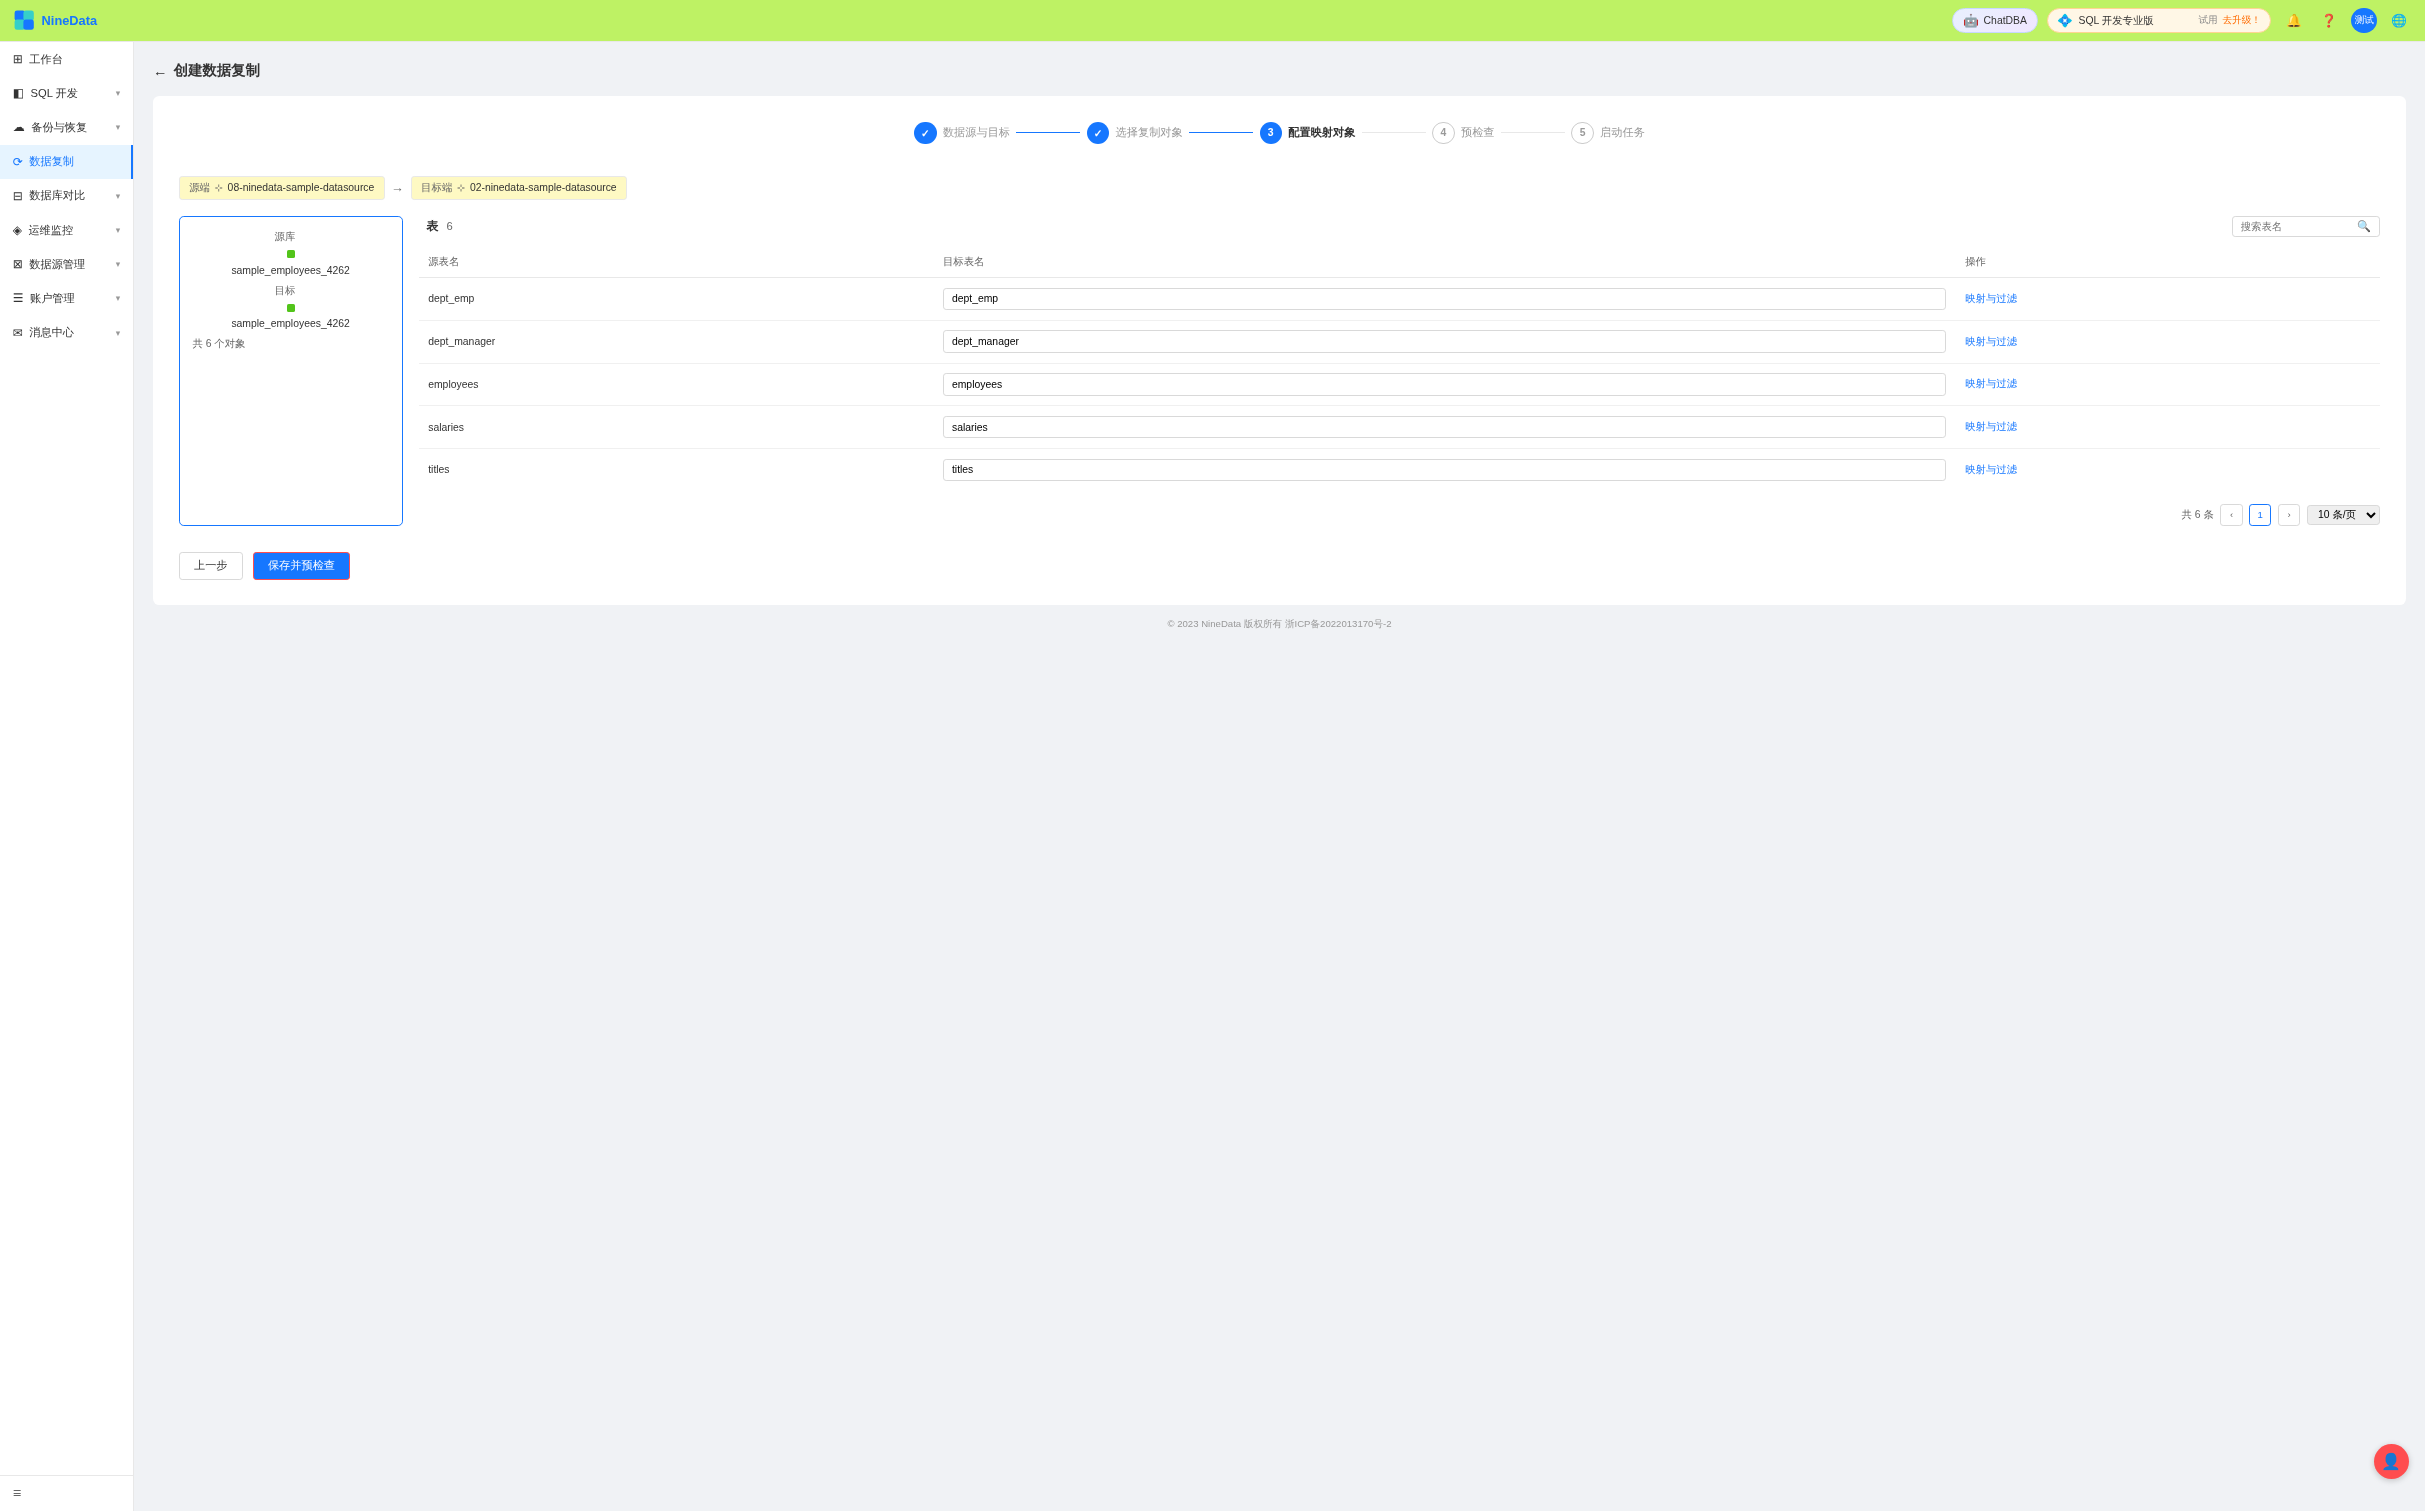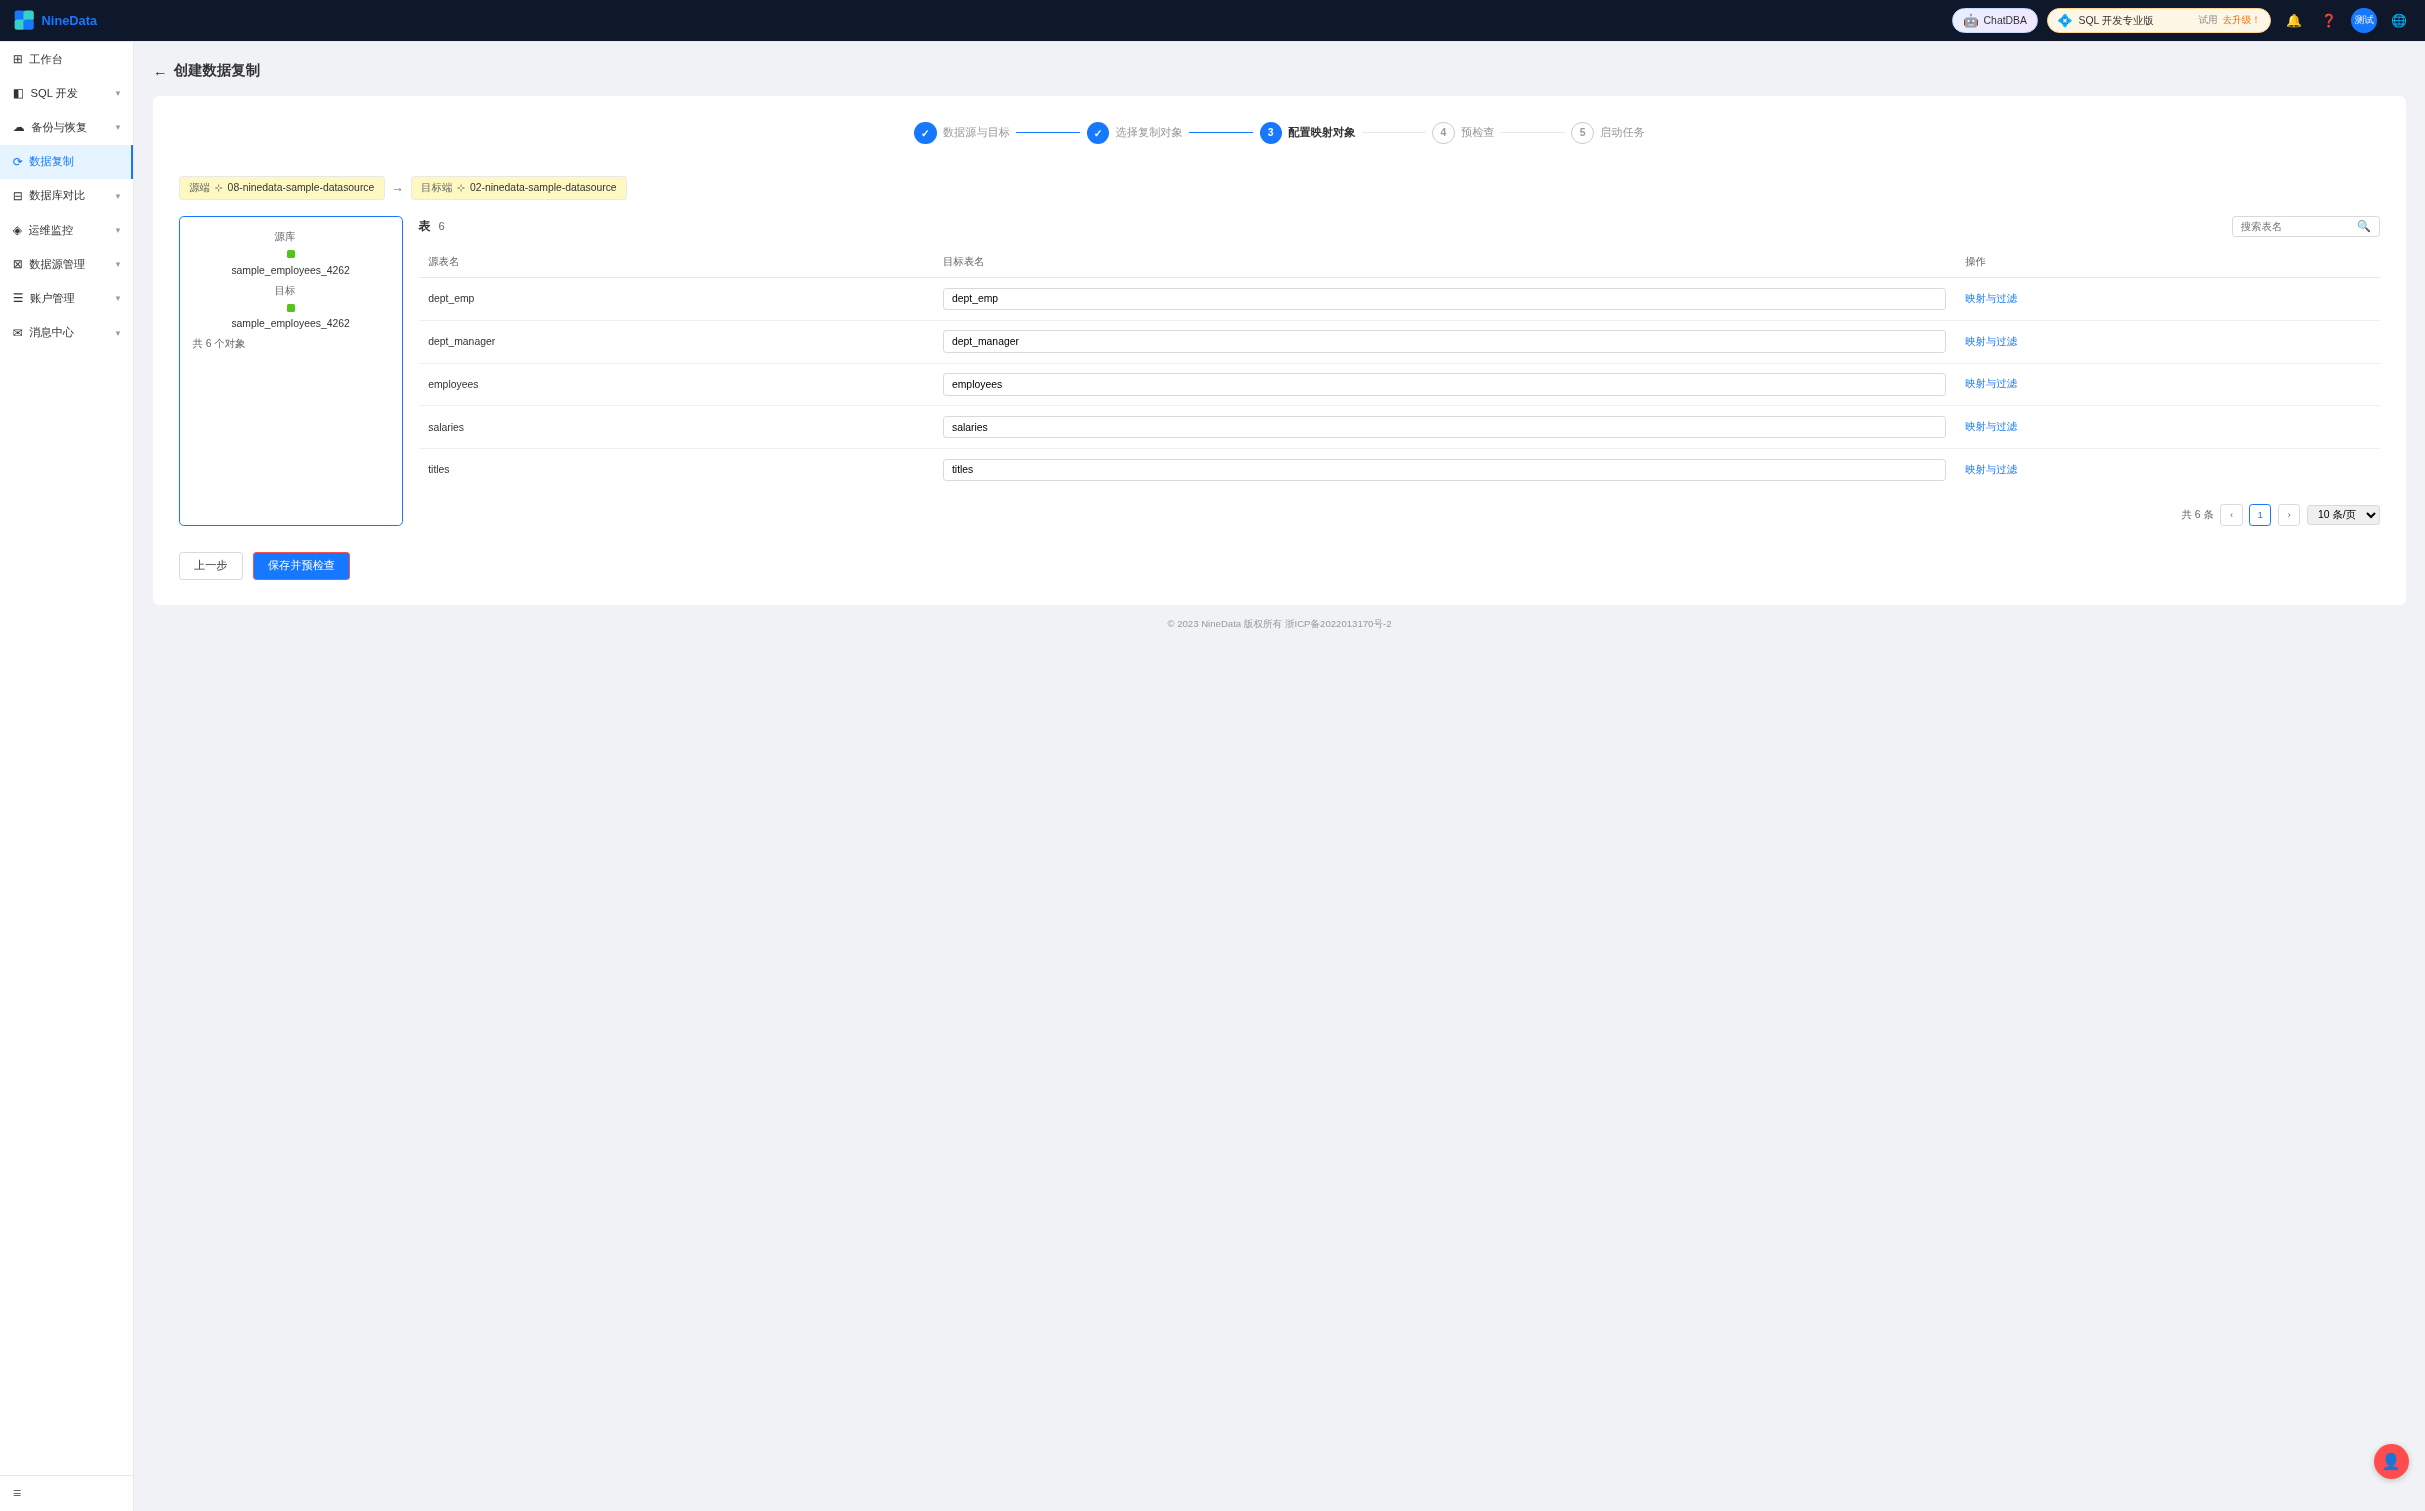--- a/index.html
+++ b/index.html
@@ -1,21 +1,21 @@
 <!DOCTYPE html>
 <html style="font-size:12.8px"><head>
   <meta charset="utf-8">
   <style>
     * { box-sizing: border-box; margin: 0; padding: 0; }
     body { font-family: -apple-system, BlinkMacSystemFont, 'PingFang SC', 'Microsoft YaHei', sans-serif; background: #f0f2f5; color: #333; font-size: 11.2px; }
 
     
     .top-nav {
       display: flex; align-items: center; justify-content: space-between;
-      background: #0f172a; height: 42px; padding: 0 12.8px;
+      background: #bef264; height: 42px; padding: 0 12.8px;
       border-bottom: 0.8px solid #e8e8e8; position: fixed; top: 0; left: 0; right: 0; z-index: 100;
     }
     .top-nav-logo { display: flex; align-items: center; gap: 6.4px; color: #1677ff; font-weight: 700; font-size: 12.8px; }
     .logo-icon { width: 22.4px; height: 22.4px; }
     .top-nav-right { display: flex; align-items: center; gap: 9.6px; }
     .chat-dba-btn {
       display: flex; align-items: center; gap: 4.8px;
       background: linear-gradient(135deg, #e8f0fe, #f0e6ff);
       border: 0.8px solid #c7d8ff; border-radius: 16px; padding: 4px 9.6px; font-size: 10.4px; cursor: pointer;
     }
@@ -89,21 +89,21 @@
     .left-panel {
       width: 224px; flex-shrink: 0; border: 1.2px solid #1677ff; border-radius: 4.8px; padding: 12.8px;
     }
     .left-panel-row { display: flex; align-items: center; gap: 6.4px; margin-bottom: 8px; font-size: 10.4px; flex-direction: column; }
     .left-panel-row-label { color: #666; width: 32px; }
     .db-dot { width: 8px; height: 8px; background: #52c41a; border-radius: 1.6px; }
     .left-panel-count { color: #666; font-size: 10.4px; margin-top: 6.4px; }
 
     
     .right-panel { flex: 1; }
-    .table-header-row { display: flex; align-items: center; justify-content: space-between; margin-bottom: 9.6px; }
+    .table-header-row { display: flex; align-items: center; justify-content: space-between; margin-bottom: 9.6px; margin-left: 8px; }
     .table-title { font-size: 12px; font-weight: 600; color: #333; }
     .table-count { color: #666; font-size: 11.2px; margin-left: 4.8px; }
     .search-box {
       display: flex; align-items: center; border: 0.8px solid #d9d9d9; border-radius: 3.2px; padding: 3.2px 8px; gap: 4.8px;
     }
     .search-input { border: none; outline: none; font-size: 10.4px; color: #333; width: 112px; background: transparent; }
     .search-icon { color: #999; }
 
     
     .data-table { width: 100%; border-collapse: collapse; }

